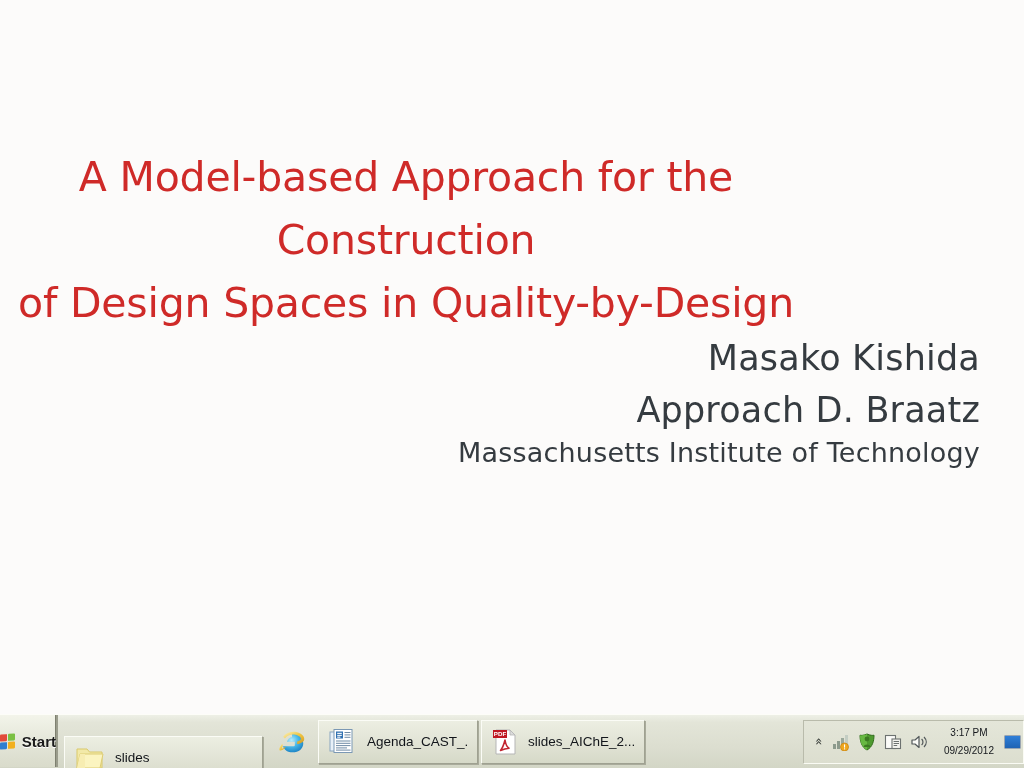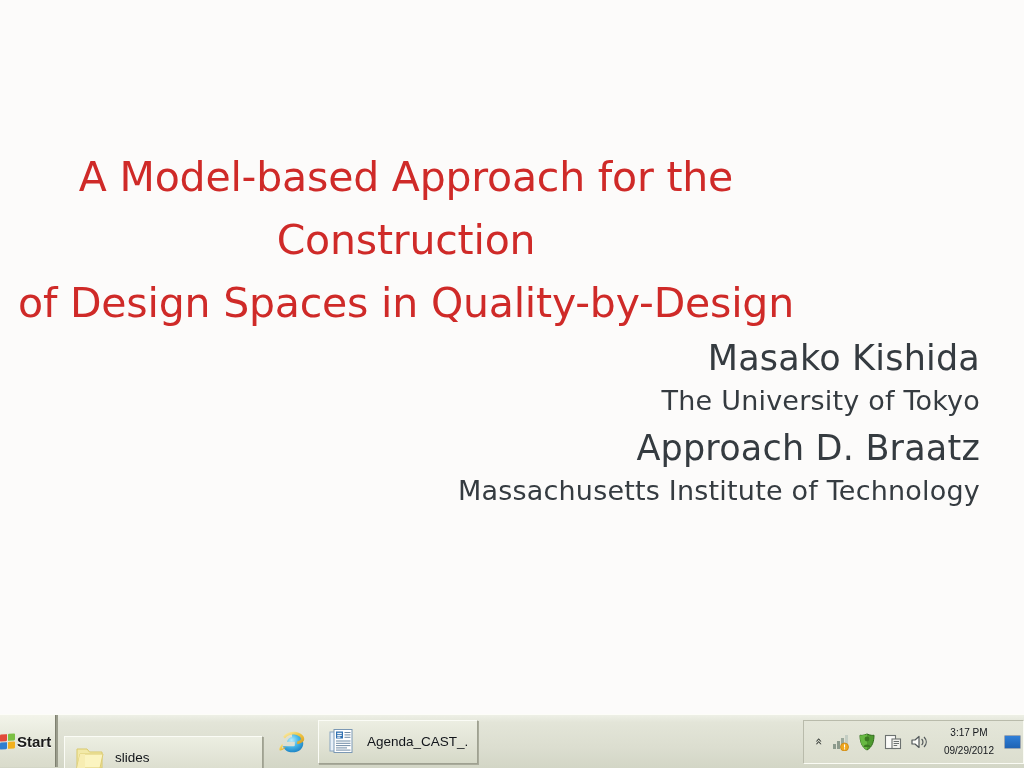--- a/index.html
+++ b/index.html
@@ -81,21 +81,21 @@
   
   #start-button {
     width: 56px;
     height: 52px;
     margin: 0;
     background: linear-gradient(to bottom, #f3f4ea 0%, #e6e8db 45%, #d9dbcb 100%);
     border-right: 2px solid #9a9c8c;
     box-shadow: inset -1px 0 0 #7e8070;
     display: flex;
     align-items: center;
-    justify-content: flex-start;
+    justify-content: space-between;
     gap: 2px;
     cursor: default;
     position: relative;
   }
   #start-button .winflag {
     width: 15px;
     height: 15px;
     display: grid;
     grid-template-columns: 1fr 1fr;
     grid-template-rows: 1fr 1fr;
@@ -235,21 +235,20 @@
 </head>
 <body>
 
 <div id="slide">
 
   <div id="slide-title">A Model-based Approach for the Construction
 of Design Spaces in Quality-by-Design</div>
 
   <div id="author-block">
     <div class="author-name">Masako Kishida</div>
-    <div class="author-affil">The University of Tokyo</div>
     <div class="author-gap"></div>
     <div class="author-name">Approach D. Braatz</div>
     <div class="author-affil">Massachusetts Institute of Technology</div>
   </div>
 
 </div>
 
 <div id="taskbar">
 
   <div id="start-button">
@@ -308,20 +307,30 @@
           <rect x="7" y="12.5" width="14.5" height="1"></rect>
           <rect x="7" y="14.8" width="14.5" height="1"></rect>
           <rect x="7" y="17.1" width="14.5" height="1"></rect>
           <rect x="7" y="19.4" width="11" height="1"></rect>
           <rect x="7" y="21.6" width="14.5" height="1"></rect>
         </g>
       </svg>
       <span class="tb-label">Agenda_CAST_...</span>
     </div>
 
+    <div class="task-button" id="task-pdf">
+      <svg class="icon" width="26" height="28" viewBox="0 0 26 28">
+        <path d="M4 2 L18 2 L23 7 L23 26 L4 26 Z" fill="#ffffff" stroke="#b5b5b5" stroke-width="1"></path>
+        <path d="M18 2 L23 7 L18 7 Z" fill="#dcdcdc" stroke="#b5b5b5" stroke-width="0.8"></path>
+        <rect x="1" y="2" width="14" height="8" fill="#bf1722"></rect>
+        <text x="8" y="8.4" font-family="Liberation Sans, sans-serif" font-size="6.2" font-weight="bold" fill="#ffffff" text-anchor="middle">PDF</text>
+        <path d="M13 12 C12 16 10.5 20 8.5 22.5 C11 21.5 14 20.6 17 20.2 C15 19 13.6 16 13 12 Z" fill="#ffffff" stroke="#c22530" stroke-width="1.6" stroke-linejoin="round"></path>
+      </svg>
+      <span class="tb-label">slides_AIChE_2...</span>
+    </div>
 
   </div>
 
   <div id="tray">
 
     <div id="tray-chevron" style="transform:rotate(90deg);">«</div>
 
     <div class="tray-icon">
       <svg width="20" height="18" viewBox="0 0 20 18">
         <rect x="2" y="11" width="3" height="5" fill="#8c9a8c"></rect>

